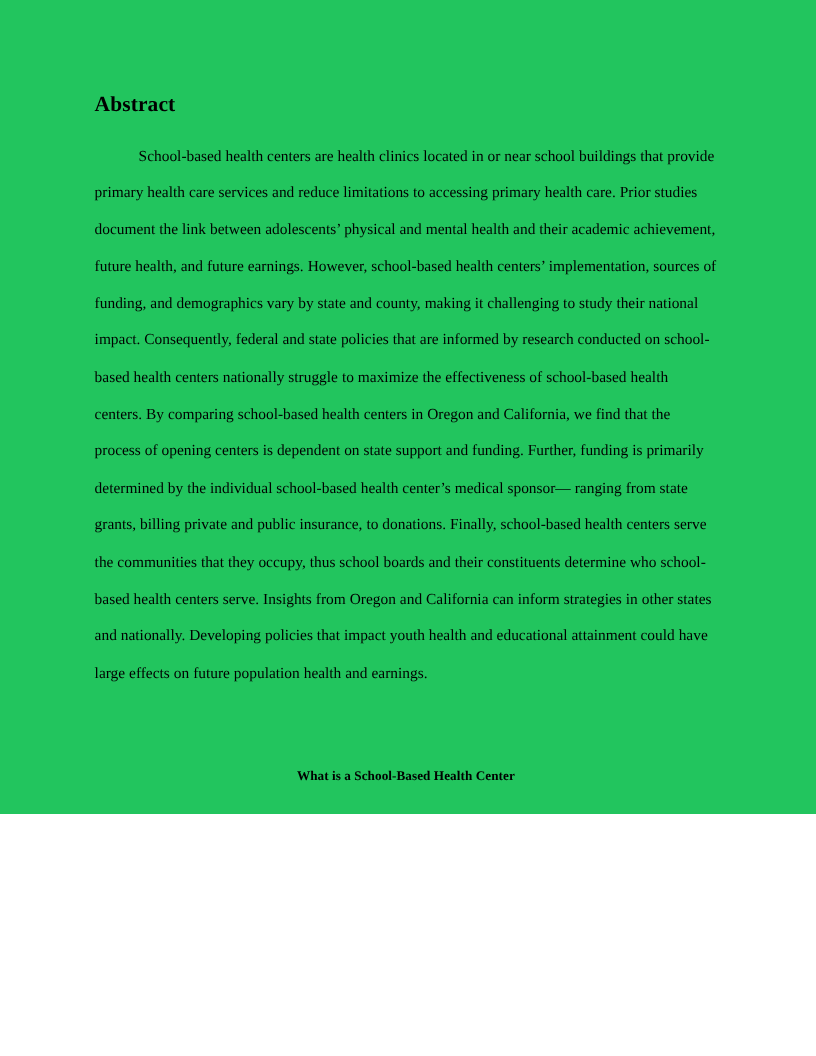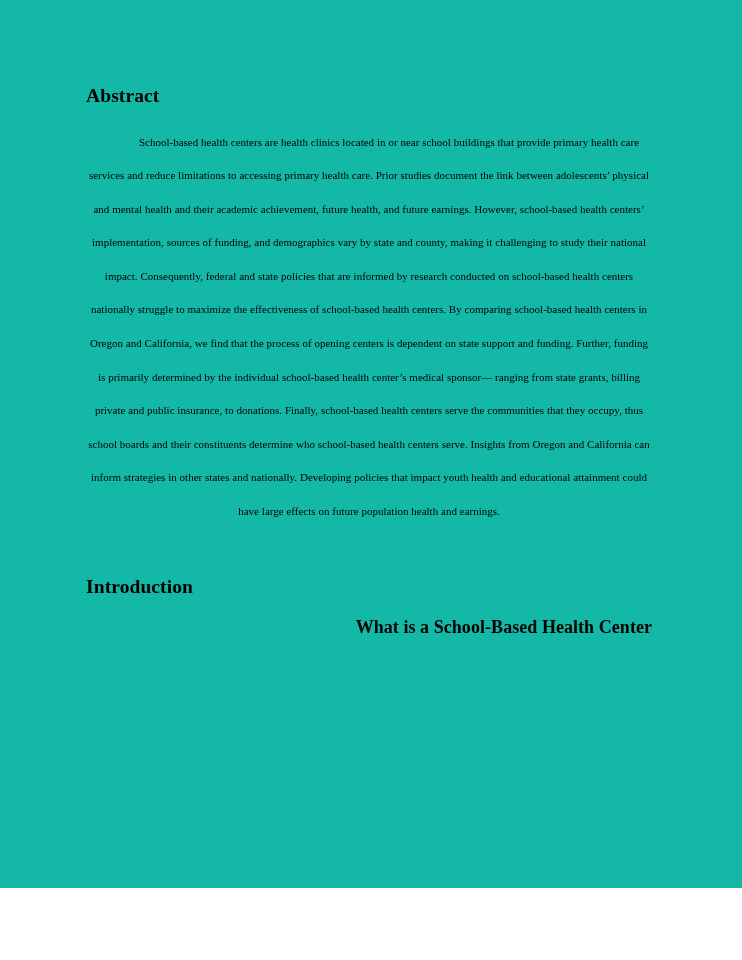--- a/index.html
+++ b/index.html
@@ -8,55 +8,55 @@
     padding: 0;
     background: #ffffff;
   }
   body {
     font-family: "Liberation Serif", "DejaVu Serif", serif;
     color: #000000;
   }
   .page {
     position: relative;
     width: 742px;
-    height: 888px;
-    background: #14b8a6;
+    height: 740px;
+    background: #22c55e;
     overflow: hidden;
     box-sizing: border-box;
   }
   .content {
     position: absolute;
     left: 86px;
     top: 0;
     width: 566px;
   }
   
   .section-heading {
     font-size: 19.5px;
     font-weight: bold;
     line-height: 1.0;
     letter-spacing: 0.1px;
     margin: 0;
     text-align: left;
   }
   
   .sub-heading {
-    font-size: 18px;
+    font-size: 12px;
     font-weight: bold;
     line-height: 1.0;
     margin: 0;
     letter-spacing: 0.05px;
-    text-align: right;
+    text-align: center;
   }
   
   .body-paragraph {
-    font-size: 11px;
+    font-size: 14px;
     line-height: 33.6px;
     margin: 0;
-    text-align: center;
+    text-align: left;
     text-indent: 40px;
     word-spacing: 0.1px;
     font-family: Liberation Serif, serif;
   }
   
   .sp-abstract-top { height: 86px; }
   .sp-after-abstract-heading { height: 20px; }
   .sp-after-abstract-body { height: 48px; }
   .sp-after-intro-heading { height: 22px; }
   .sp-after-subheading { height: 20px; }
@@ -70,21 +70,20 @@
     <div class="sp-abstract-top"></div>
 
     <h1 class="section-heading">Abstract</h1>
 
     <div class="sp-after-abstract-heading"></div>
 
     <p class="body-paragraph">School-based health centers are health clinics located in or near school buildings that provide primary health care services and reduce limitations to accessing primary health care. Prior studies document the link between adolescents’ physical and mental health and their academic achievement, future health, and future earnings. However, school-based health centers’ implementation, sources of funding, and demographics vary by state and county, making it challenging to study their national impact. Consequently, federal and state policies that are informed by research conducted on school-based health centers nationally struggle to maximize the effectiveness of school-based health centers. By comparing school-based health centers in Oregon and California, we find that the process of opening centers is dependent on state support and funding. Further, funding is primarily determined by the individual school-based health center’s medical sponsor— ranging from state grants, billing private and public insurance, to donations. Finally, school-based health centers serve the communities that they occupy, thus school boards and their constituents determine who school-based health centers serve. Insights from Oregon and California can inform strategies in other states and nationally. Developing policies that impact youth health and educational attainment could have large effects on future population health and earnings.</p>
 
     <div class="sp-after-abstract-body"></div>
 
-    <h1 class="section-heading">Introduction</h1>
 
     <div class="sp-after-intro-heading"></div>
 
     <h2 class="sub-heading">What is a School-Based Health Center</h2>
 
     <div class="sp-after-subheading"></div>
 
 
   </div>
 </div>

